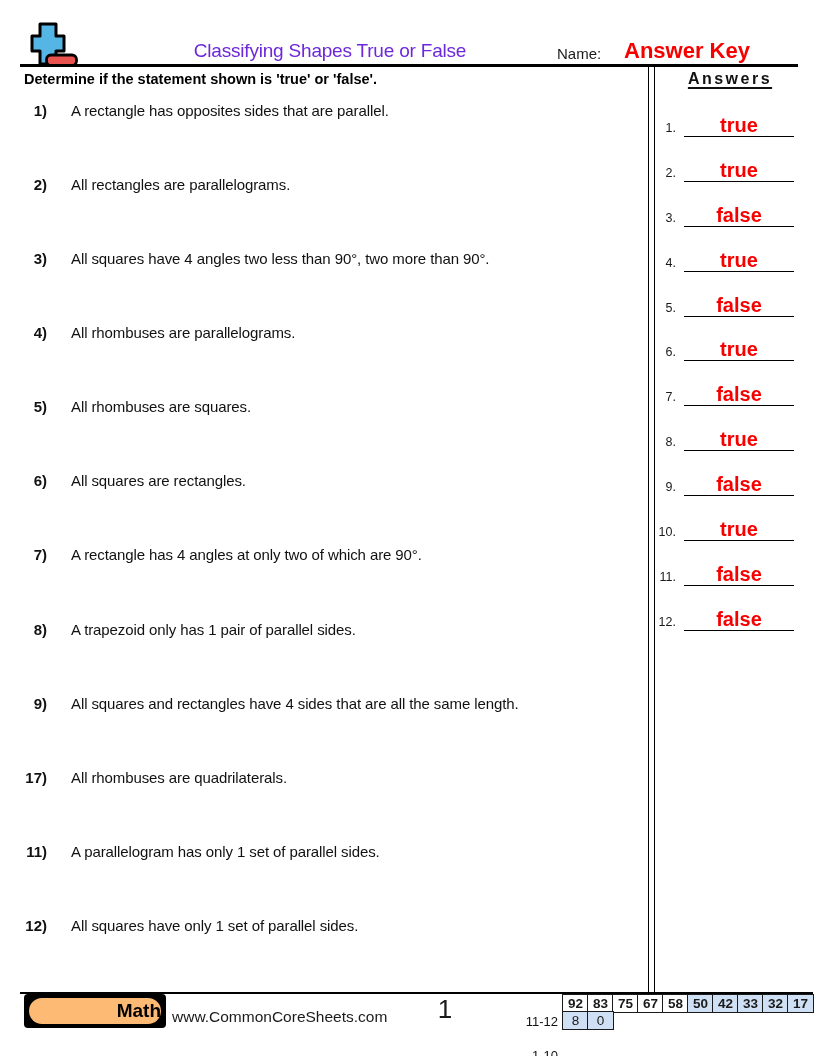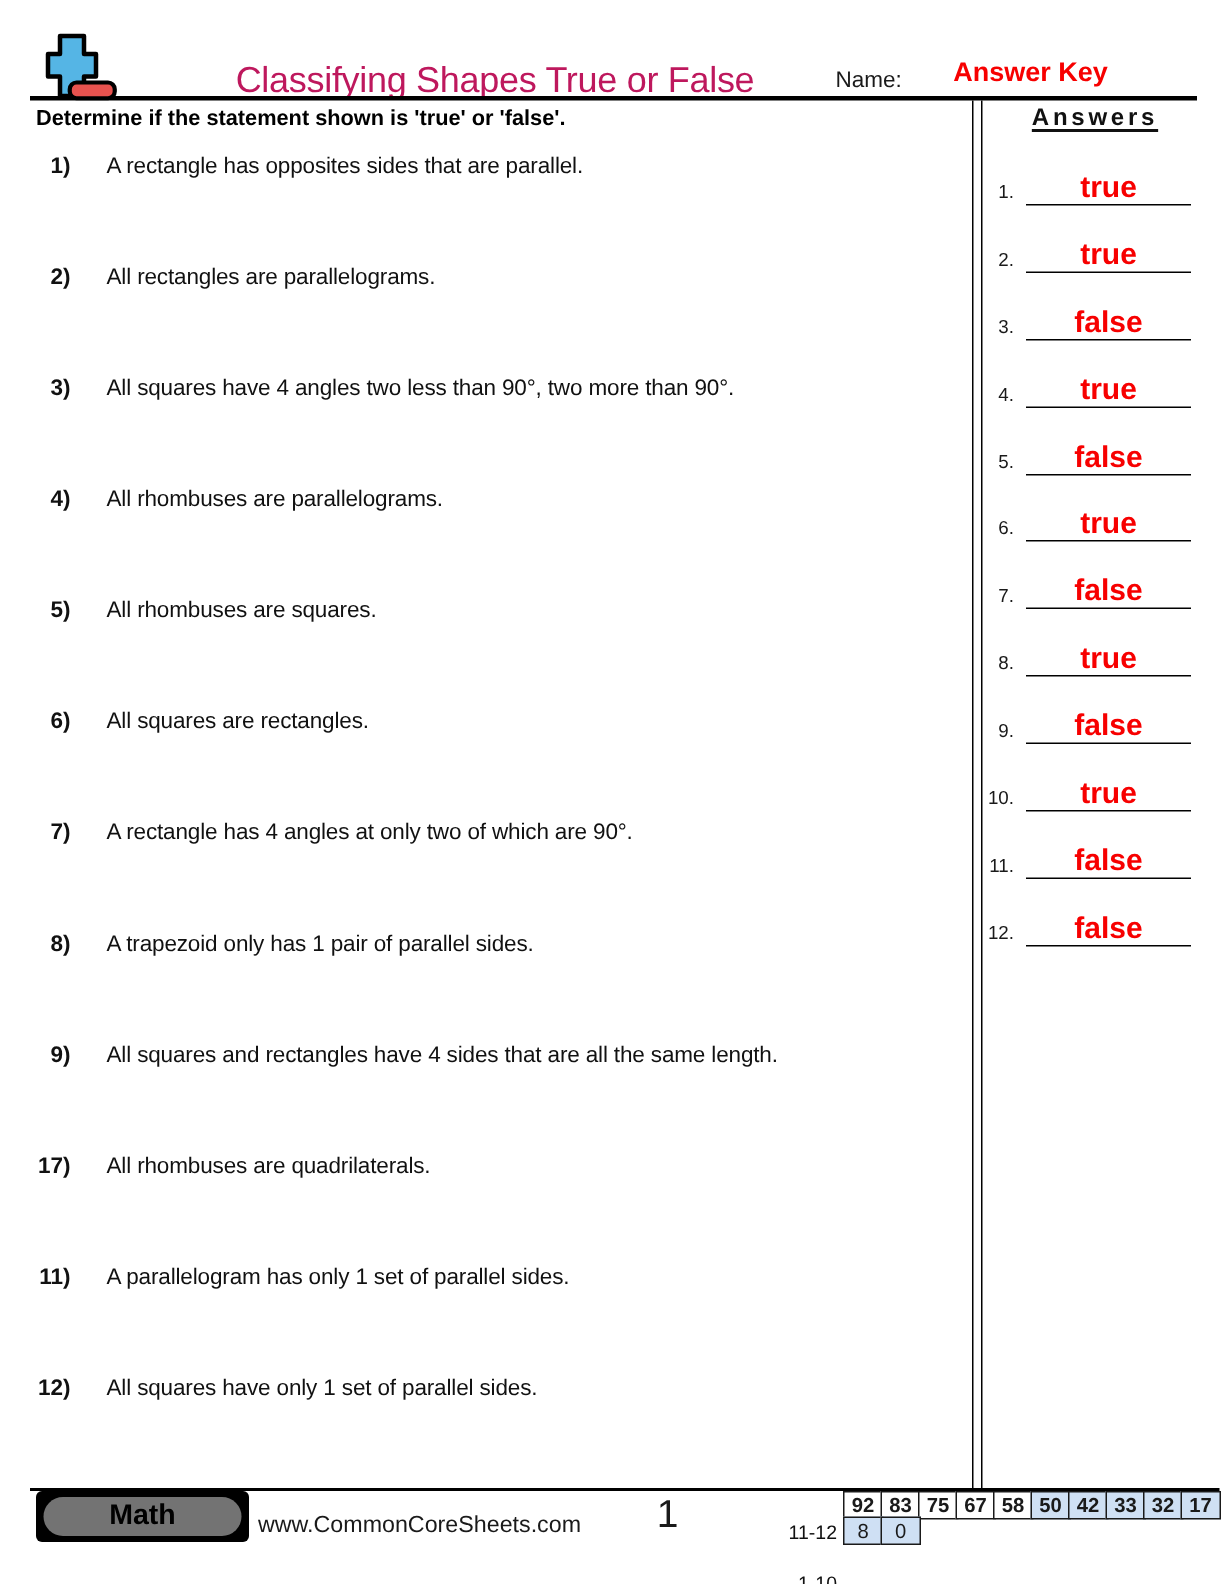--- a/index.html
+++ b/index.html
@@ -2,24 +2,24 @@
 <html style="--accent-red: #f70000; --logo-blue: #55b5e5; --logo-red: #e9534f; --score-cell-blue: #cfe0f4;"><head>
 <meta charset="utf-8">
 <style>
   * { margin:0; padding:0; box-sizing:border-box; }
   html,body { width:816px; height:1056px; background:#fff; }
   body { font-family:"Liberation Sans", sans-serif; color:#111; position:relative; overflow:hidden; }
 
   
   .logo-svg { position:absolute; left:29px; top:22px; width:50px; height:46px; z-index:3; }
   .page-title { position:absolute; left:150px; top:40px; width:360px; text-align:center;
-                font-size:24px; letter-spacing:-0.2px; color:#be185d; }
+                font-size:19px; letter-spacing:-0.2px; color:#6d28d9; }
   .name-label { position:absolute; left:557px; top:45px; font-size:15px; color:#1a1a1a; }
   .name-value { position:absolute; left:612px; top:38px; width:150px; text-align:center;
-                font-size:18px; font-weight:bold; color:var(--accent-red); }
+                font-size:22px; font-weight:bold; color:var(--accent-red); }
   .header-rule { position:absolute; left:20px; top:64px; width:778px; height:2.8px; background:#000; z-index:1; }
 
   .instruction { position:absolute; left:24px; top:71px; font-size:14.5px; font-weight:bold; color:#000; }
 
   
   .column-divider { position:absolute; left:648px; top:66.5px; height:925px; width:6.5px;
                     border-left:1.9px solid #000; border-right:1.9px solid #000; }
   .answers-title { position:absolute; left:655px; top:70px; width:150px; text-align:center;
                    font-size:16px; font-weight:bold; letter-spacing:2.5px;
                    text-decoration:underline; text-underline-offset:3px; text-decoration-thickness:1.8px; }
@@ -31,22 +31,22 @@
   .answer-value { color:var(--accent-red); font-weight:bold; font-size:20px; line-height:1; padding-bottom:1px; }
 
   
   .question-row { position:absolute; left:0; width:645px; }
   .q-num { position:absolute; left:0; top:0; width:47px; text-align:right; font-size:15px; font-weight:bold; }
   .q-text { position:absolute; left:58px; top:0; right:10px; font-size:15px; letter-spacing:-0.1px;margin-left:13px; }
 
   
   .footer-rule { position:absolute; left:20px; top:991.5px; width:793px; height:2.6px; background:#000; }
   .math-badge { position:absolute; left:24px; top:994px; width:142px; height:34px; background:#000; border-radius:4px; }
-  .math-badge-inner { position:absolute; left:5px; top:4px; right:5px; bottom:4px; background:#737373;
-                      border-radius:14px; display:flex; align-items:center; justify-content:center; }
+  .math-badge-inner { position:absolute; left:5px; top:4px; right:5px; bottom:4px; background:#fdba74;
+                      border-radius:14px; display:flex; align-items:center; justify-content:flex-end; }
   .math-badge-label { font-size:19px; font-weight:bold; color:#000; }
   .website-url { position:absolute; left:172px; top:1008px; font-size:15.5px; color:#1a1a1a; }
   .page-number { position:absolute; left:420px; top:994px; width:50px; text-align:center; font-size:26px; color:#1a1a1a; }
 
   .score-label-1 { position:absolute; left:498px; top:1048px; width:60px; text-align:right; font-size:13px; }
   .score-label-2 { position:absolute; left:498px; top:1013.5px; width:60px; text-align:right; font-size:13px; }
   .score-row { position:absolute; left:562px; display:flex; }
   .score-row-1 { top:994px;font-weight:bold; }
   .score-row-2 { top:1011.2px; }
   .score-cell { width:26.8px; height:19px; border:1.8px solid #1a1a1a; margin-left:-1.8px;

